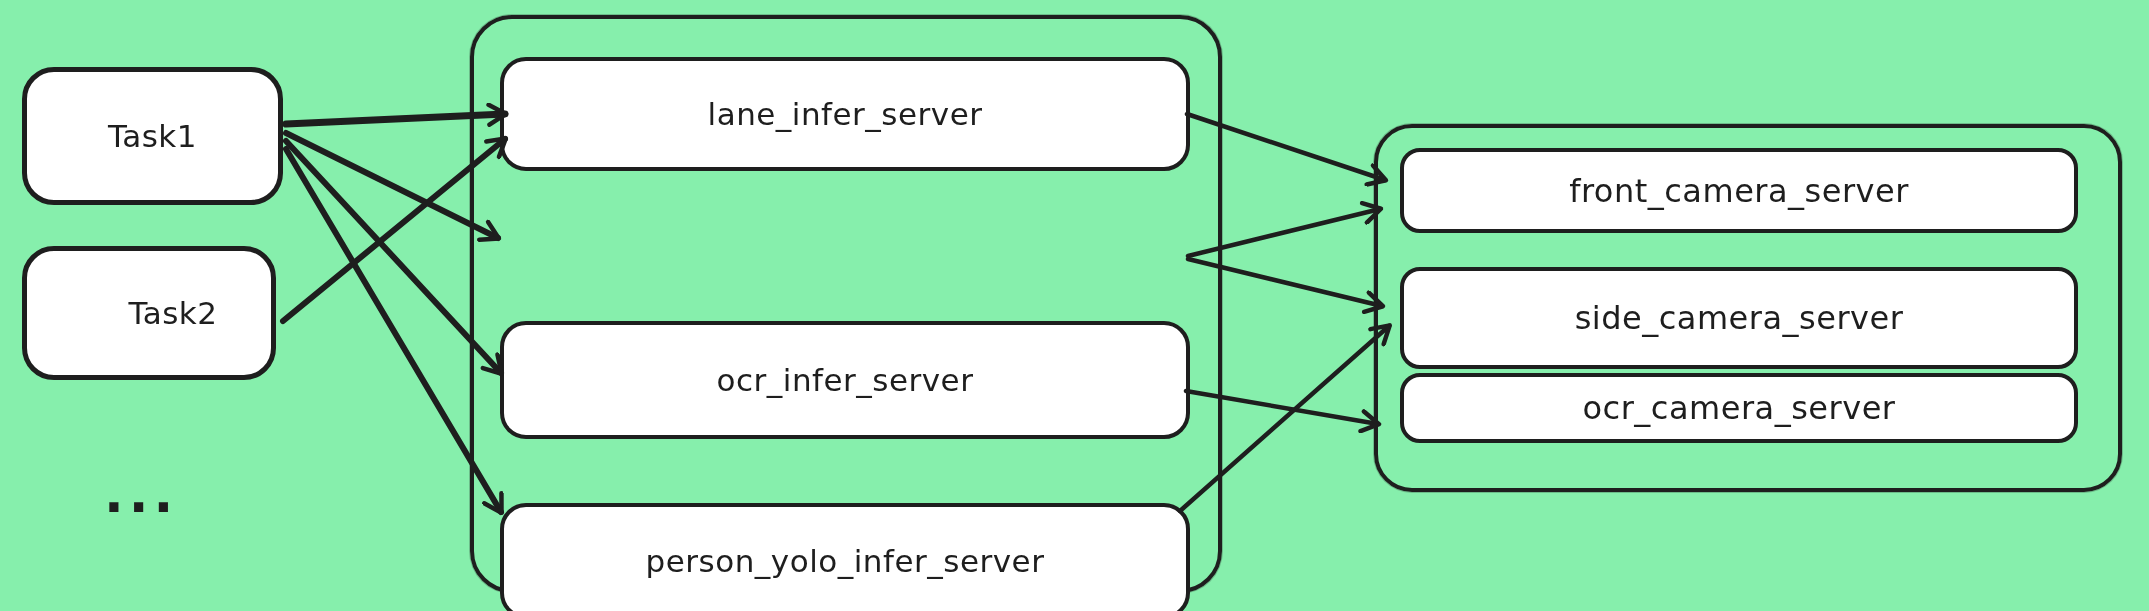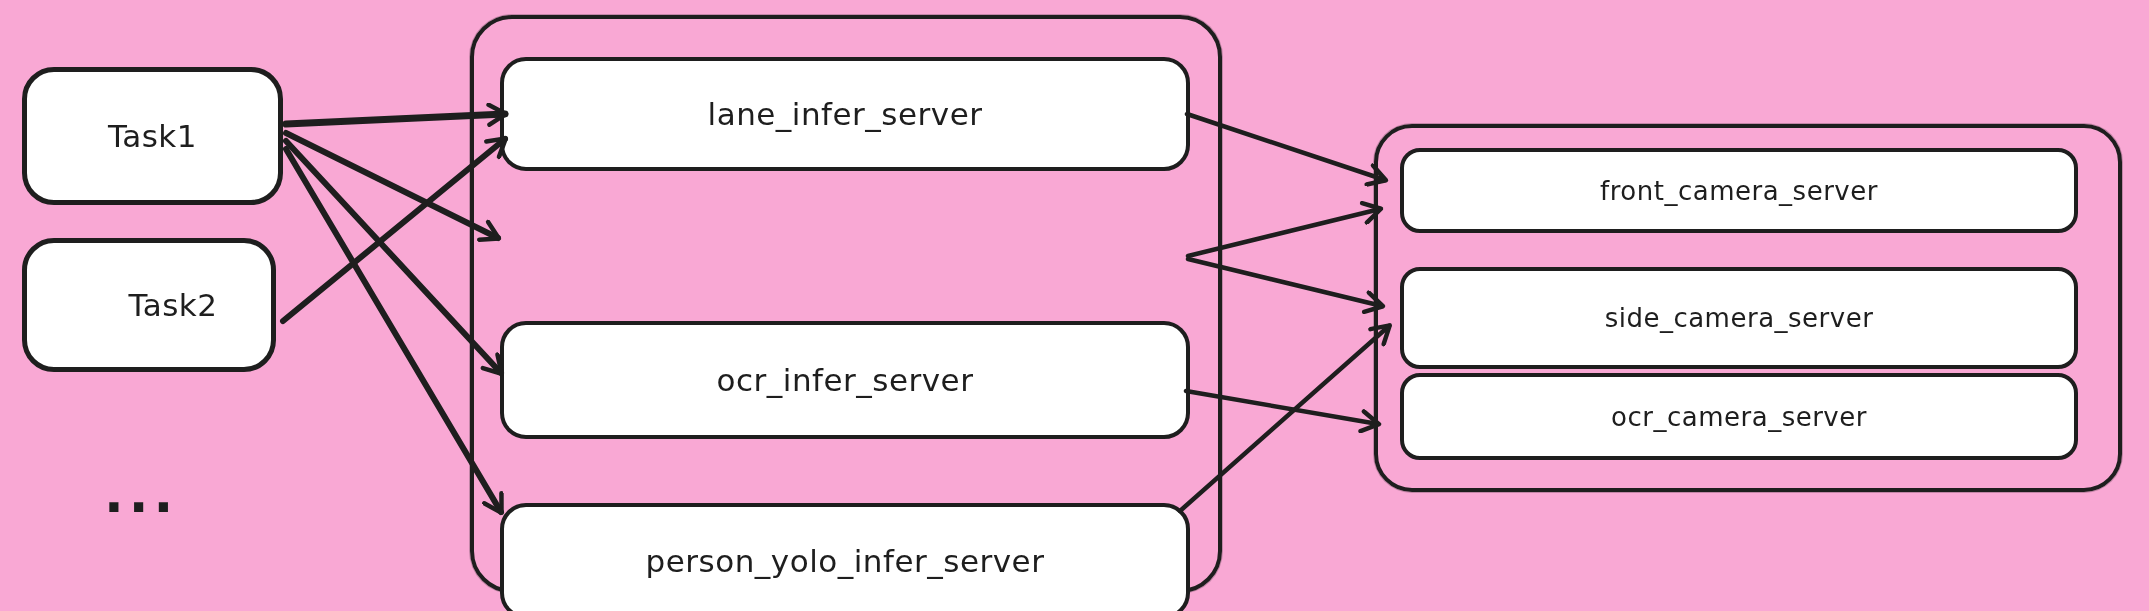--- a/index.html
+++ b/index.html
@@ -4,21 +4,21 @@
 <style>
   html, body {
     margin: 0;
     padding: 0;
     background: #ffffff;
   }
   #canvas {
     position: relative;
     width: 2149px;
     height: 611px;
-    background: #f9a8d4;
+    background: #86efac;
     overflow: hidden;
     font-family: "DejaVu Sans", sans-serif;
     color: #1e1e1e;
   }
   .node, .group {
     position: absolute;
     box-sizing: border-box;
     background: #ffffff;
     display: flex;
     align-items: center;
@@ -39,33 +39,33 @@
   }
   .task-node {
     left: 22px;
     width: 261px;
     height: 138px;
     border-radius: 32px;
     border-width: 5px;
     font-size: 31px;
   }
   #task1-node { top: 67px; }
-  #task2-node { top: 238px; width: 254px; height: 134px; padding-left: 48px; }
+  #task2-node { top: 246px; width: 254px; height: 134px; padding-left: 48px; }
   .infer-node {
     left: 500px;
     width: 690px;
     border-radius: 26px;
     font-size: 31px;
   }
   .camera-node {
     left: 1400px;
     width: 678px;
     border-radius: 20px;
     border-width: 4px;
-    font-size: 26px;
+    font-size: 32px;
   }
   .ellipsis {
     position: absolute;
     left: 104px;
     top: 468px;
     font-size: 52px;
     font-weight: 700;
     letter-spacing: 5px;
     line-height: 1;
     color: #1e1e1e;
@@ -103,21 +103,21 @@
   </div>
 
   <div class="group" style="left:1374px; top:124px; width:748px; height:368px; border-radius:38px;"></div>
 
   <div class="node camera-node" style="top:148px; height:85px;">
     <span>front_camera_server</span>
   </div>
   <div class="node camera-node" style="top:267px; height:102px;">
     <span>side_camera_server</span>
   </div>
-  <div class="node camera-node" style="top:373px; height:87px;align-items:center;">
+  <div class="node camera-node" style="top:373px; height:70px;align-items:center;">
     <span>ocr_camera_server</span>
   </div>
 
   <svg id="edges-svg" width="2149" height="611" viewBox="0 0 2149 611">
     <defs>
       <marker id="arrowhead" viewBox="-22 -12 26 24" refX="-1" refY="0" markerWidth="26" markerHeight="24" markerUnits="userSpaceOnUse" orient="auto">
         <path d="M -17 -10 L 0 0 L -17 10" fill="none" stroke="#1e1e1e" stroke-width="4.5" stroke-linecap="round" stroke-linejoin="round"></path>
       </marker>
     </defs>
   <line x1="286" y1="124" x2="505" y2="114" stroke="#1e1e1e" stroke-width="7" stroke-linecap="round" marker-end="url(#arrowhead)"></line>

